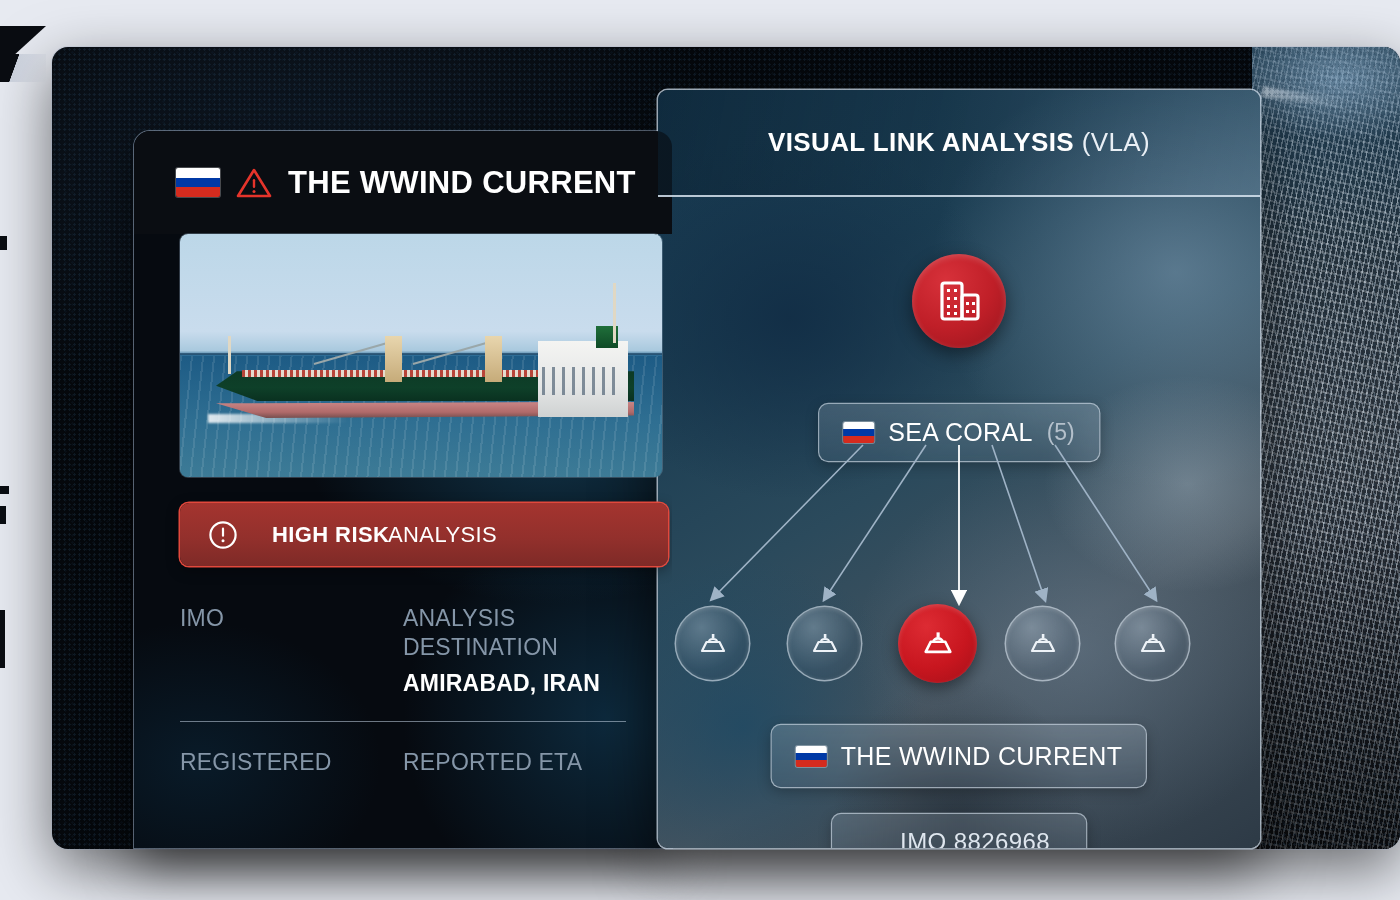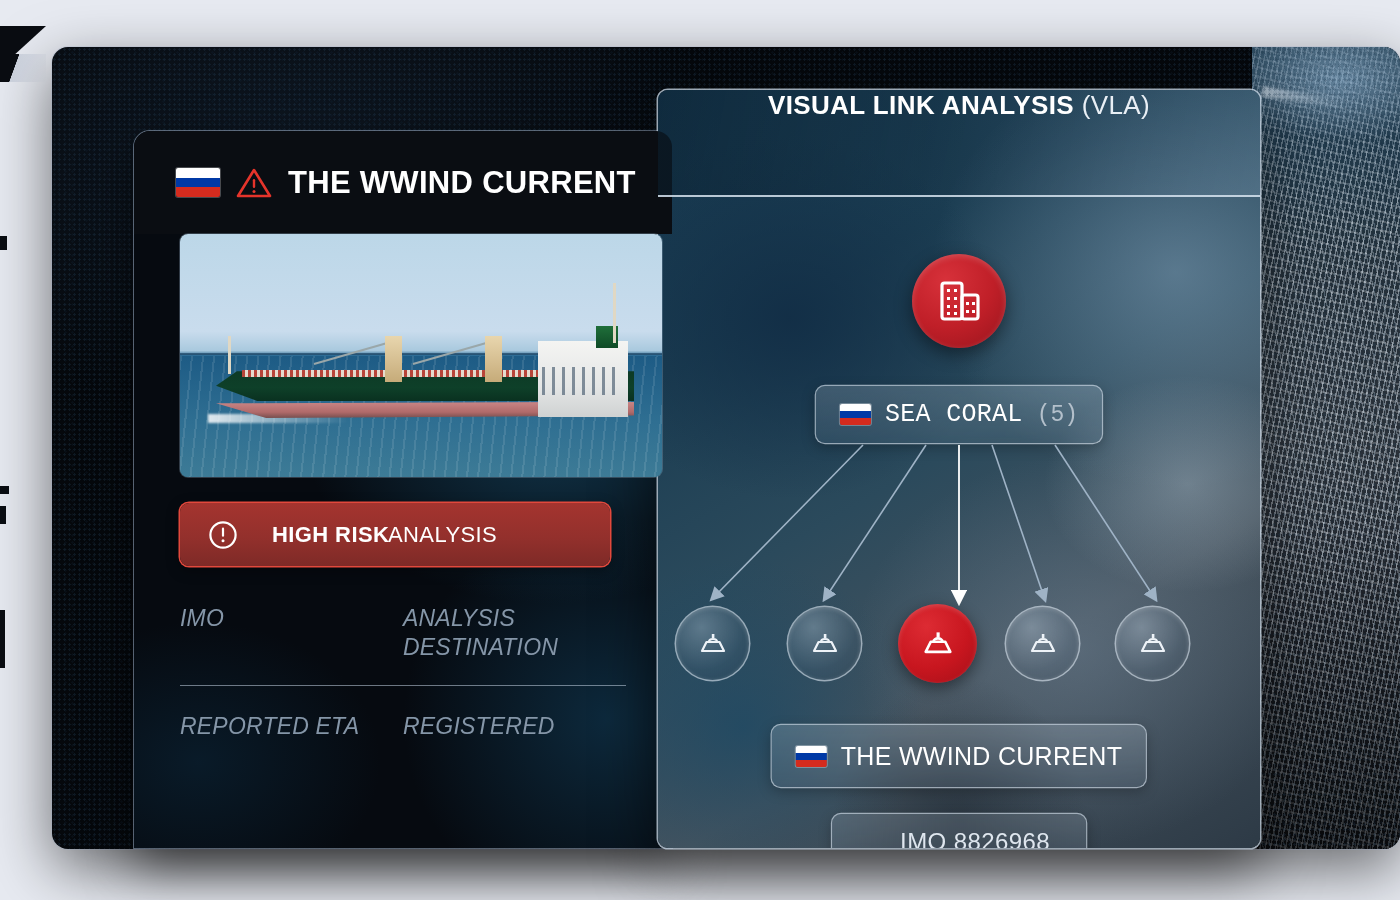--- a/index.html
+++ b/index.html
@@ -141,31 +141,31 @@
   .jib { position:absolute; height:2px; background:#9aa7a9; transform-origin:left center; }
   .jib.j1 { left:134px; top:53%; width:78px; transform:rotate(-16deg); }
   .jib.j2 { left:233px; top:53%; width:78px; transform:rotate(-16deg); }
   .foremast { position:absolute; left:48px; top:42%; width:3px; height:38px; background:#e0d8c4; }
   .wake { position:absolute; left:28px; top:74%; width:140px; height:9px;
     background:linear-gradient(90deg, rgba(255,255,255,.85), rgba(255,255,255,0)); filter:blur(1px); }
 
   
   .risk-banner {
     position:relative; z-index:3;
-    margin:26px 0 0 46px; width:430px; height:63px; border-radius:9px;
+    margin:26px 0 0 46px; width:488px; height:63px; border-radius:9px;
     display:flex; align-items:center; padding:0 0 0 28px; gap:34px;
     background:linear-gradient(180deg,#a4342f 0%, #93302c 55%, #7e2a27 100%);
     box-shadow:0 0 0 1.5px #e2483c, 0 4px 14px rgba(0,0,0,.4);
   }
   .risk-label { color:#fff; font-size:22px; font-weight:700; letter-spacing:.4px; white-space:nowrap; }
   .risk-type  { color:#fff; font-size:22px; font-weight:400; letter-spacing:.4px; white-space:nowrap;
                 position:absolute; left:208px; }
 
   
-  .detail-grid { position:relative; z-index:3; margin:38px 0 0 0; padding:0 46px;font-style:italic; }
+  .detail-grid { position:relative; z-index:3; margin:38px 0 0 0; padding:0 46px; }
   .drow { display:flex; }
   .dcell { width:50%; }
   .dlabel { color:#8596a8; font-size:23px; font-weight:400; line-height:1.28; letter-spacing:.2px; }
   .dvalue { color:#fff; font-size:23px; font-weight:700; line-height:1.3; margin-top:6px; letter-spacing:.2px; }
   .drule { height:1px; background:rgba(195,210,225,.55); margin:22px 0 0 0; }
   .drow2 { margin-top:26px; }
 
   
   .vla-panel {
     position:absolute; left:658px; top:90px; width:602px; height:758px;
@@ -179,21 +179,21 @@
     box-shadow:0 0 0 1.5px rgba(205,220,235,.75), 0 22px 60px rgba(0,0,0,.55);
   }
   .vla-panel::after {
     content:""; position:absolute; inset:0; pointer-events:none;
     background:
       radial-gradient(ellipse 200px 150px at 88% 52%, rgba(190,205,218,.38), transparent 72%),
       radial-gradient(ellipse 180px 200px at 50% 96%, rgba(30,40,50,.55), transparent 70%);
   }
   .vla-head {
     position:relative; z-index:4; height:107px;
-    display:flex; justify-content:center;
+    display:flex; align-items:center; justify-content:center;
     border-bottom:2px solid rgba(215,228,240,.85);
     background:linear-gradient(100deg, rgba(10,32,48,.55) 0%, rgba(18,44,62,.35) 45%, rgba(130,160,185,.25) 100%);
   }
   .vla-title { color:#fff; font-size:26px; font-weight:700; letter-spacing:.4px; }
   .vla-title .abbr { font-weight:400; color:#e9eff5; }
 
   .vla-body { position:relative; z-index:4; height:649px; }
 
   
   .org-node {
@@ -206,21 +206,21 @@
 
   
   .chip {
     position:absolute; display:flex; align-items:center; gap:14px;
     border-radius:9px; padding:0 24px;
     background:linear-gradient(180deg, rgba(220,235,248,.20) 0%, rgba(150,175,200,.13) 100%);
     box-shadow:0 0 0 1.2px rgba(220,232,244,.65), 0 4px 14px rgba(0,0,0,.28);
     backdrop-filter:blur(3px);
     white-space:nowrap;
   }
-  .chip-company { left:50%; transform:translateX(-50%); top:189px; height:57px;font-family:Liberation Mono, monospace; }
+  .chip-company { left:50%; transform:translateX(-50%); top:207px; height:57px; }
   .chip-company .cname { color:#fff; font-size:25px; font-weight:400; letter-spacing:.3px; }
   .chip-company .ccount { color:#b4c0cb; font-size:23px; font-weight:400; }
   .flag-sm {
     width:31px; height:21px; flex:none; border-radius:2px; overflow:hidden;
     background:linear-gradient(180deg,#ffffff 0 33.33%, #0039a6 33.33% 66.66%, #d52b1e 66.66% 100%);
     box-shadow:0 0 0 1px rgba(255,255,255,.3);
   }
 
   
   .edges { position:absolute; inset:0; z-index:3; }
@@ -310,29 +310,30 @@
       <div class="risk-type">ANALYSIS</div>
     </div>
 
     <div class="detail-grid">
       <div class="drow">
         <div class="dcell">
           <div class="dlabel">IMO</div>
         </div>
         <div class="dcell">
           <div class="dlabel">ANALYSIS DESTINATION</div>
+          <div class="dvalue">AMIRABAD, IRAN</div>
         </div>
       </div>
       <div class="drule"></div>
       <div class="drow drow2">
         <div class="dcell">
+          <div class="dlabel">REGISTERED</div>
+        </div>
+        <div class="dcell">
           <div class="dlabel">REPORTED ETA</div>
-        </div>
-        <div class="dcell">
-          <div class="dlabel">REGISTERED</div>
         </div>
       </div>
     </div>
   </div>
 
   <div class="vla-panel">
 
     <div class="vla-head">
       <div class="vla-title">
         <span>VISUAL LINK ANALYSIS</span>

